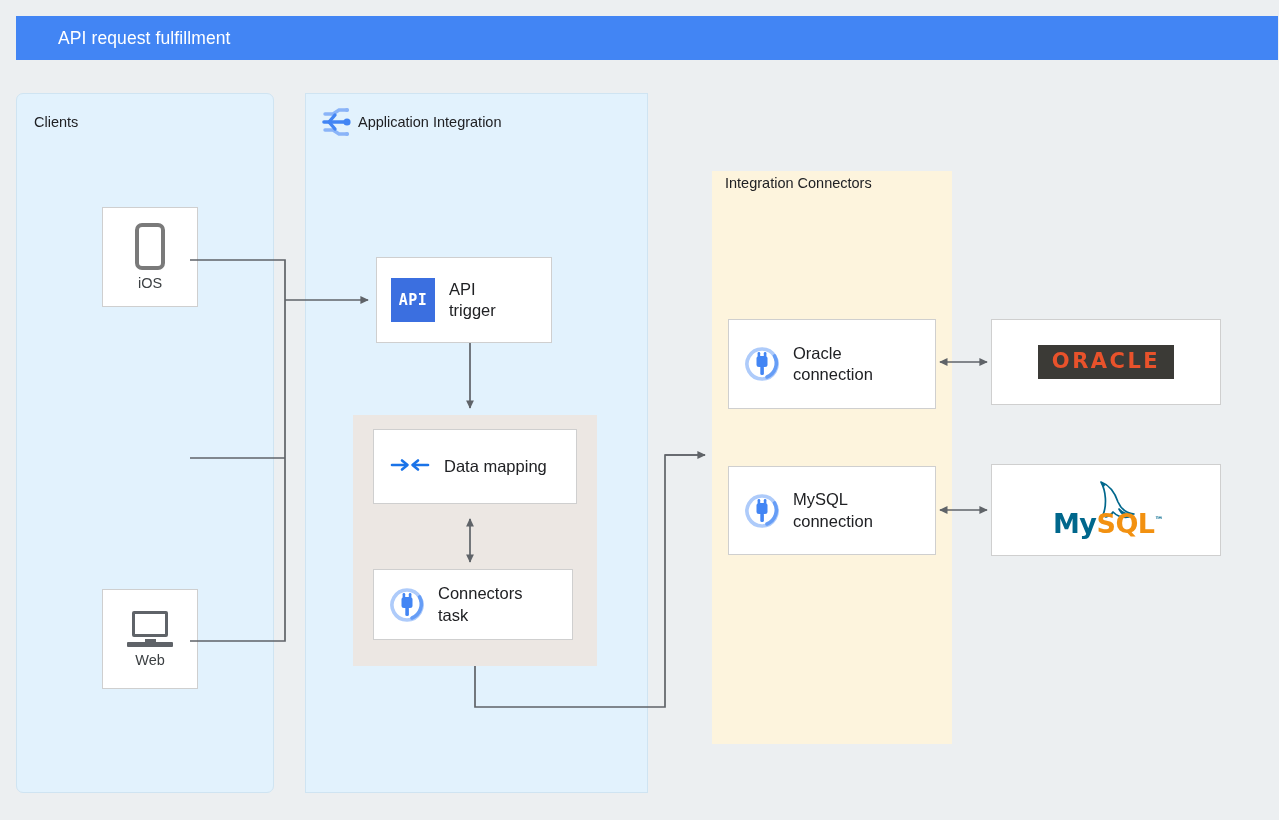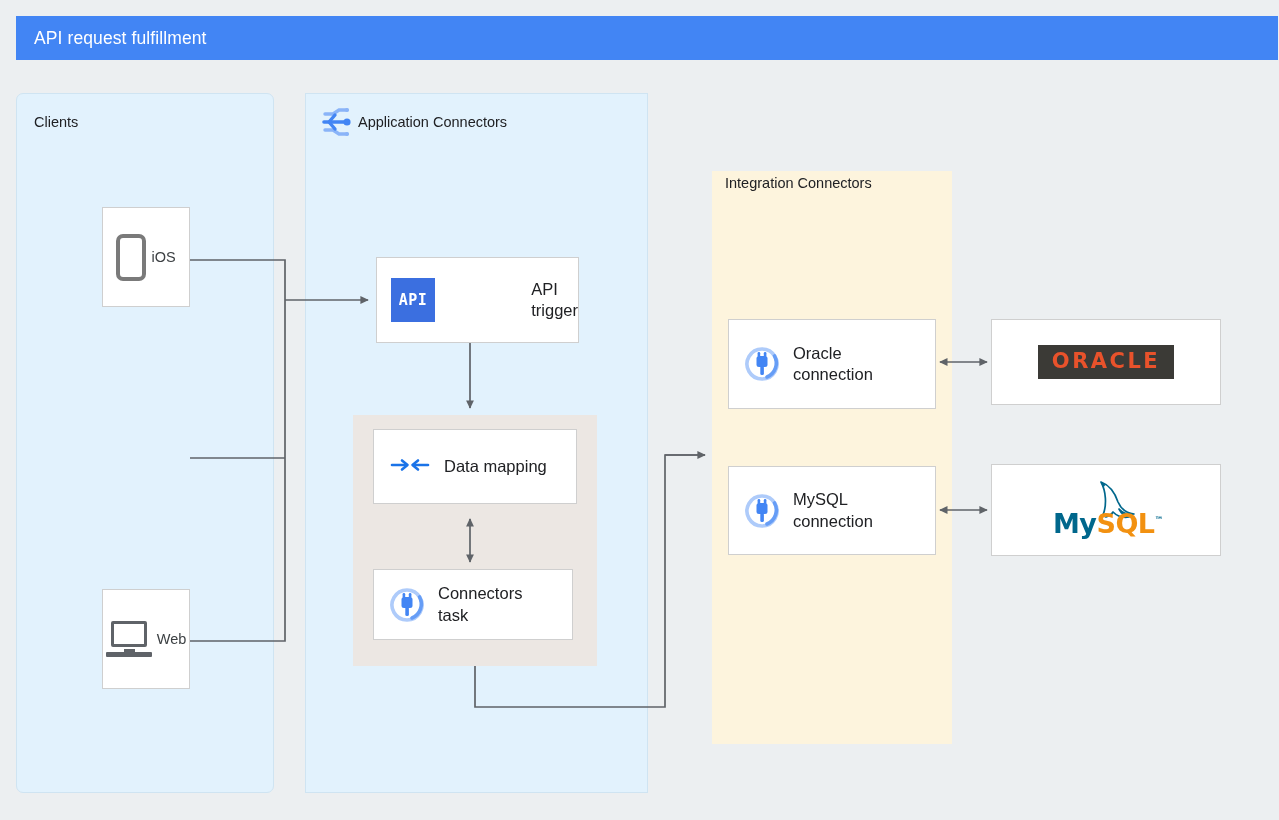--- a/index.html
+++ b/index.html
@@ -14,20 +14,21 @@
   
   .titlebar {
     position: absolute; left: 16px; top: 16px;
     width: 1262px; height: 44px;
     background: #4285f4;
     display: flex; align-items: center;
   }
   .titlebar .title {
     color: #ffffff; font-size: 17.5px; letter-spacing: .1px;
     padding-left: 18px;
+    margin-left: 24px;
   }
 
   
   .panel {
     position: absolute;
     background: #e2f2fd;
     border: 1px solid #cfe4f2;
   }
   .panel-label {
     position: absolute; font-size: 14.5px; color: #202124;
@@ -59,23 +60,23 @@
     border: 1px solid #cfcfcf;
     display: flex; align-items: center;
   }
   .node .node-label {
     font-size: 16.5px; color: #202124; line-height: 1.28;
     white-space: pre-line;
   }
 
   
   .client-card {
-    position: absolute; left: 102px; width: 88px; height: 100px;
+    position: absolute; left: 102px; width: 96px; height: 100px;
     background: #fff; border: 1px solid #cfcfcf;
-    display: flex; 
+    display: flex; flex-direction: column;
     align-items: center; justify-content: center; gap: 5px;
   }
   #client-ios     { top: 207px; }
   #client-android { top: 403px; }
   #client-web     { top: 589px; }
   .client-card .client-name { font-size: 14.5px; color: #3c4043; }
 
   
   .phone {
     width: 30px; height: 47px;
@@ -90,21 +91,21 @@
   .laptop .base {
     position: absolute; left: 0; bottom: 0; width: 46px; height: 5px;
     background: #5f6368; border-radius: 1px;
   }
   .laptop .notch {
     position: absolute; left: 18px; bottom: 5px; width: 11px; height: 3px;
     background: #5f6368;
   }
 
   
-  #node-api-trigger { left: 376px; top: 257px; width: 203px; height: 86px; justify-content: space-between; }
+  #node-api-trigger { left: 376px; top: 257px; width: 176px; height: 86px; }
   .api-badge {
     width: 44px; height: 44px; background: #3b6fe0;
     margin-left: 14px; margin-right: 14px;
     display: flex; align-items: center; justify-content: center;
     color: #fff; font-family: "DejaVu Sans Mono", monospace;
     font-size: 15px; font-weight: bold; letter-spacing: .5px;
   }
 
   
   #node-data-mapping    { left: 373px; top: 429px; width: 204px; height: 75px; }
@@ -164,21 +165,21 @@
       <svg width="36" height="36" viewBox="0 0 36 36">
         <path d="M7 10 L15 10 L21 6 L29 6" fill="none" stroke="#8ab4f8" stroke-width="3.4" stroke-linecap="round"></path>
         <path d="M6 18 L26 18" fill="none" stroke="#4285f4" stroke-width="3.6" stroke-linecap="round"></path>
         <path d="M7 26 L15 26 L21 30 L29 30" fill="none" stroke="#8ab4f8" stroke-width="3.4" stroke-linecap="round"></path>
         <path d="M17 11 L11 18 L17 25" fill="none" stroke="#4285f4" stroke-width="3.4" stroke-linecap="round" stroke-linejoin="round"></path>
         <circle cx="29" cy="18" r="3.6" fill="#4285f4"></circle>
         <circle cx="29" cy="6" r="2.1" fill="#8ab4f8"></circle>
         <circle cx="29" cy="30" r="2.1" fill="#8ab4f8"></circle>
       </svg>
     </span>
-    <span class="panel-label" style="left:52px; top:20px;">Application Connectors</span>
+    <span class="panel-label" style="left:52px; top:20px;">Application Integration</span>
   </div>
 
 
   <div id="subpanel-connectors">
     <span class="panel-label" style="left:13px; top:4px;">Integration Connectors</span>
   </div>
 
   <div id="taskgroup"></div>
 
   <div class="client-card" id="client-ios">

